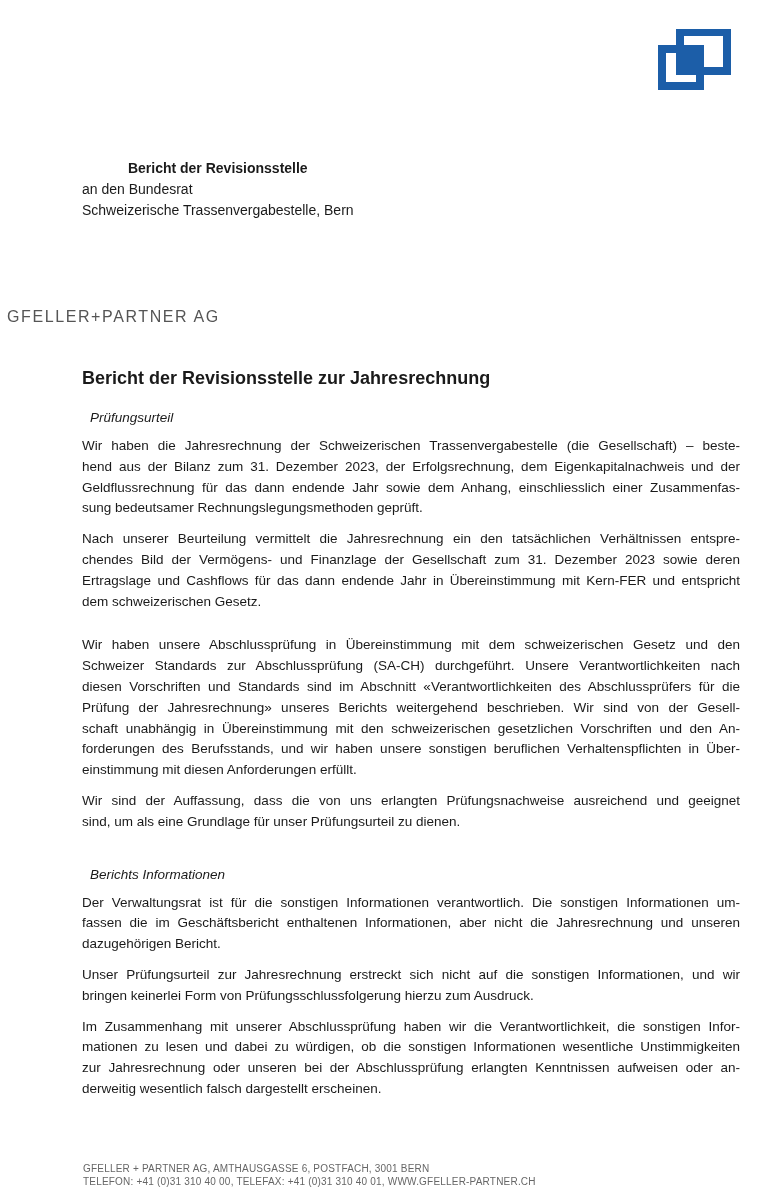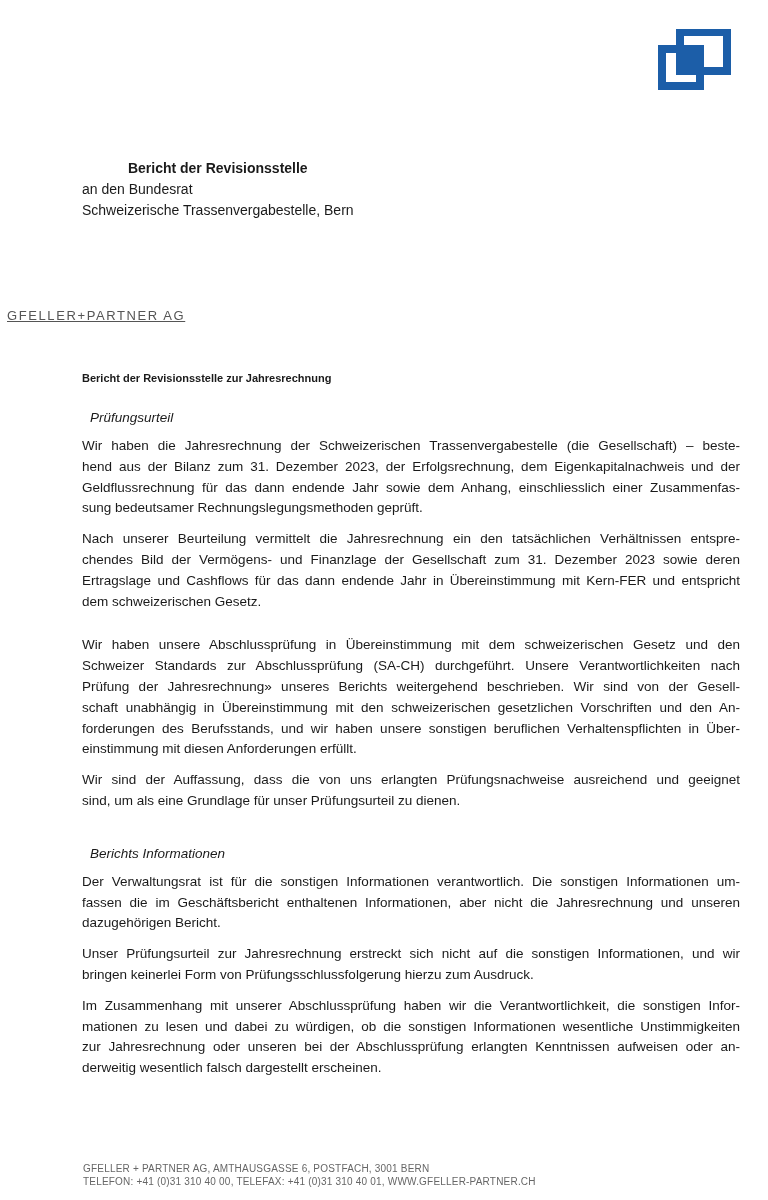--- a/index.html
+++ b/index.html
@@ -3,23 +3,23 @@
 <meta charset="utf-8">
 <style>
   html, body { margin: 0; padding: 0; background: #ffffff; }
   body {
     width: 768px; height: 1200px; position: relative; overflow: hidden;
     font-family: "Liberation Sans", sans-serif; color: #1a1a1a;
   }
   .logo { position: absolute; left: 657px; top: 29px; width: 75px; height: 62px; }
   .addr { position: absolute; left: 82px; top: 158px; font-size: 14px; line-height: 21px; }
   .addr .b { font-weight: bold; text-align: center; }
-  .firm { position: absolute; left: 7px; top: 308px; font-size: 13px; letter-spacing: 1.6px; color: #555; text-decoration: underline; }
+  .firm { position: absolute; left: 7px; top: 308px; font-size: 16px; letter-spacing: 1.6px; color: #555; }
   .main { position: absolute; left: 82px; top: 368px; width: 658px; font-size: 13.5px; }
-  .title { font-weight: bold; font-size: 11px; line-height: 20px; margin: 0 0 19px 0; }
+  .title { font-weight: bold; font-size: 18px; line-height: 20px; margin: 0 0 19px 0; }
   .sub { font-style: italic; line-height: 21px; margin: 8px; }
   .para { margin: 0 0 10px 0; }
   .ln { display: block; line-height: 20.8px; text-align: justify; text-align-last: justify; white-space: nowrap; }
   .ln.last { text-align-last: left; }
   .gap { height: 13px; }
   .footer { position: absolute; left: 83px; top: 1162px; font-size: 10px; line-height: 13px; color: #666; letter-spacing: 0.2px; }
 </style>
 </head>
 <body>
 
@@ -53,20 +53,21 @@
           <span class="ln">chendes Bild der Vermögens- und Finanzlage der Gesellschaft zum 31. Dezember 2023 sowie deren</span>
           <span class="ln">Ertragslage und Cashflows für das dann endende Jahr in Übereinstimmung mit Kern-FER und entspricht</span>
           <span class="ln last">dem schweizerischen Gesetz.</span>
         </div>
         <div class="gap"></div>
       </section>
       <section>
         <div class="para">
           <span class="ln">Wir haben unsere Abschlussprüfung in Übereinstimmung mit dem schweizerischen Gesetz und den</span>
           <span class="ln">Schweizer Standards zur Abschlussprüfung (SA-CH) durchgeführt. Unsere Verantwortlichkeiten nach</span>
+          <span class="ln">diesen Vorschriften und Standards sind im Abschnitt «Verantwortlichkeiten des Abschlussprüfers für die</span>
           <span class="ln">Prüfung der Jahresrechnung» unseres Berichts weitergehend beschrieben. Wir sind von der Gesell-</span>
           <span class="ln">schaft unabhängig in Übereinstimmung mit den schweizerischen gesetzlichen Vorschriften und den An-</span>
           <span class="ln">forderungen des Berufsstands, und wir haben unsere sonstigen beruflichen Verhaltenspflichten in Über-</span>
           <span class="ln last">einstimmung mit diesen Anforderungen erfüllt.</span>
         </div>
         <div class="para">
           <span class="ln">Wir sind der Auffassung, dass die von uns erlangten Prüfungsnachweise ausreichend und geeignet</span>
           <span class="ln last">sind, um als eine Grundlage für unser Prüfungsurteil zu dienen.</span>
         </div>
         <div class="gap"></div>

